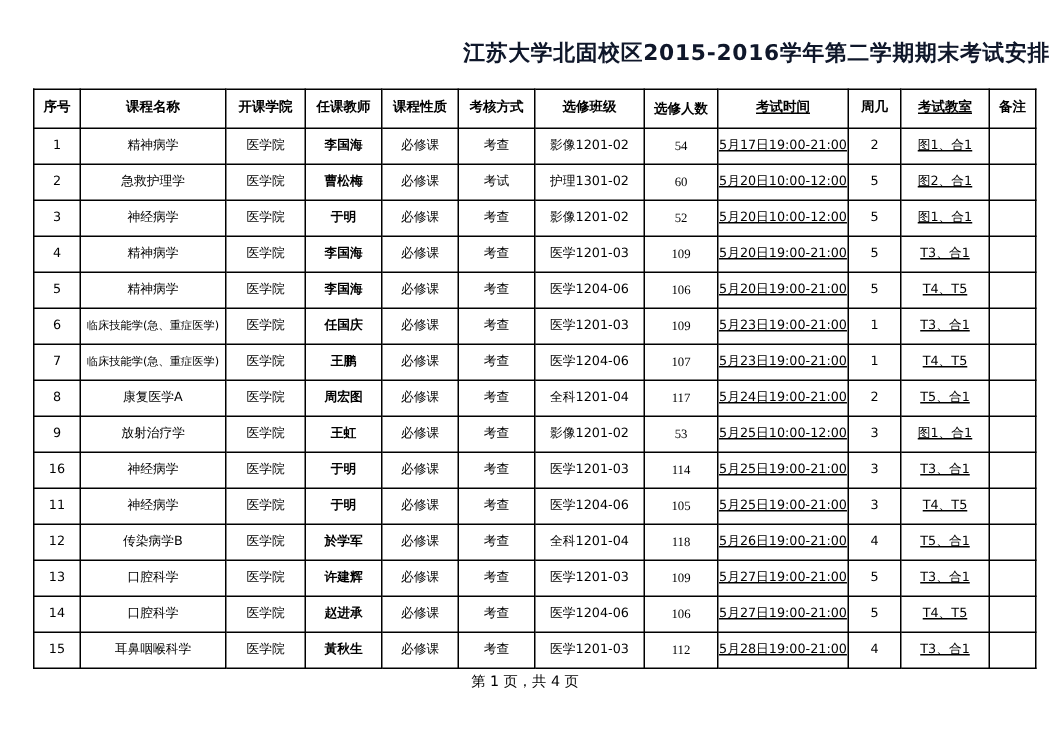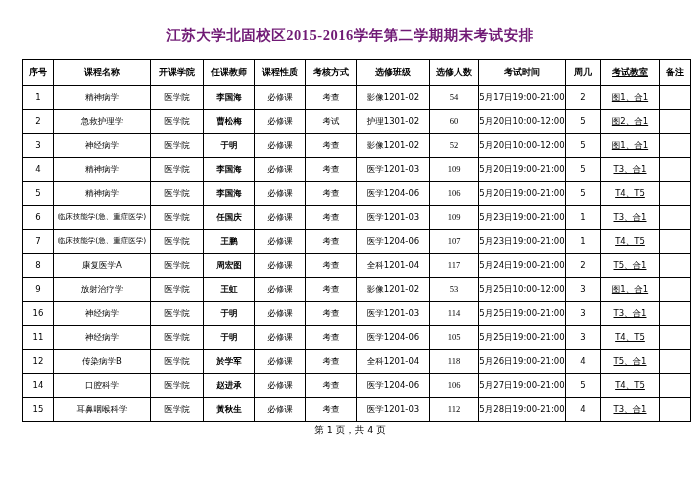--- a/index.html
+++ b/index.html
@@ -14,28 +14,27 @@
     color: #000000;
     overflow: hidden;
   }
   .page {
     width: 700px;
     height: 499px;
     position: relative;
     box-sizing: border-box;
   }
   .doc-title {
-    text-align: center;
+    text-align: right;
     font-size: 14.5px;
     font-weight: bold;
     letter-spacing: 0.5px;
     margin-top: 26px;
     margin-bottom: 14px;
-    color: #701a75;
-    font-family: Liberation Serif, serif;
+    color: #0f172a;
   }
   .table-wrap {
     padding: 0 22px;
     box-sizing: border-box;
     border-radius: 22px;
   }
   table.exam {
     border-collapse: collapse;
     width: 656px;
     table-layout: fixed;
@@ -57,21 +56,21 @@
     height: 25px;
   }
   .c0 { width: 30px; }
   .c1 { width: 96px; }
   .c2 { width: 52px; margin-left: 20px; }
   .c3 { width: 50px; font-weight: bold; }
   .c4 { width: 50px; }
   .c5 { width: 50px; }
   .c6 { width: 72px; }
   .c7 { width: 48px; font-family: Liberation Serif, serif; }
-  .c8 { width: 86px; }
+  .c8 { width: 86px; text-decoration: underline; }
   .c9 { width: 34px; }
   .c10 { width: 58px; text-decoration: underline; }
   .c11 { width: 30px; }
   .footer {
     text-align: center;
     font-size: 9.5px;
     margin-top: 2px;
     color: #000;
   }
   .cell-name {
@@ -269,20 +268,34 @@
             <td class="c4">必修课</td>
             <td class="c5">考查</td>
             <td class="c6">全科1201-04</td>
             <td class="c7">118</td>
             <td class="c8">5月26日19:00-21:00</td>
             <td class="c9">4</td>
             <td class="c10">T5、合1</td>
             <td class="c11"></td>
           </tr>
           <tr>
+            <td class="c0">13</td>
+            <td class="c1">口腔科学</td>
+            <td class="c2">医学院</td>
+            <td class="c3">许建辉</td>
+            <td class="c4">必修课</td>
+            <td class="c5">考查</td>
+            <td class="c6">医学1201-03</td>
+            <td class="c7">109</td>
+            <td class="c8">5月27日19:00-21:00</td>
+            <td class="c9">5</td>
+            <td class="c10">T3、合1</td>
+            <td class="c11"></td>
+          </tr>
+          <tr>
             <td class="c0">14</td>
             <td class="c1">口腔科学</td>
             <td class="c2">医学院</td>
             <td class="c3">赵进承</td>
             <td class="c4">必修课</td>
             <td class="c5">考查</td>
             <td class="c6">医学1204-06</td>
             <td class="c7">106</td>
             <td class="c8">5月27日19:00-21:00</td>
             <td class="c9">5</td>

